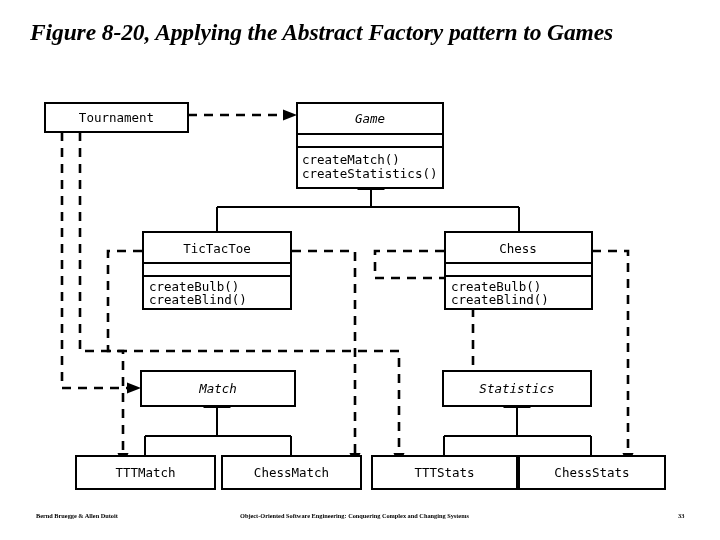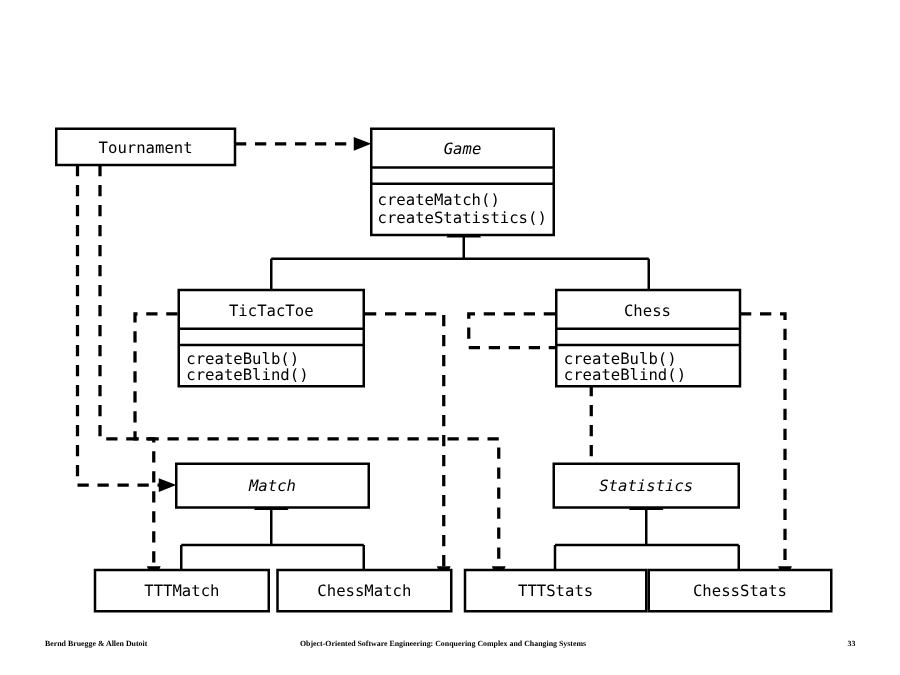--- a/index.html
+++ b/index.html
@@ -96,20 +96,21 @@
   }
   #foot-left  { left: 36px; }
   #foot-center{ left: 240px; }
   #foot-page  { left: 678px; }
 </style>
 </head>
 <body>
 
 <div id="slide">
 
+  <div id="slide-title">Figure 8-20, Applying the Abstract Factory pattern to Games</div>
 
   <svg id="diagram" viewBox="0 0 720 412">
 
     <g>
       <path class="dash-line" d="M188,27 L 285,27"></path>
       <path d="M297,27 L283,21.5 L283,32.5 Z" fill="#000"></path>
     </g>
 
     <g>
       <path class="dash-line" d="M62,44 L62,300 L128,300"></path>

